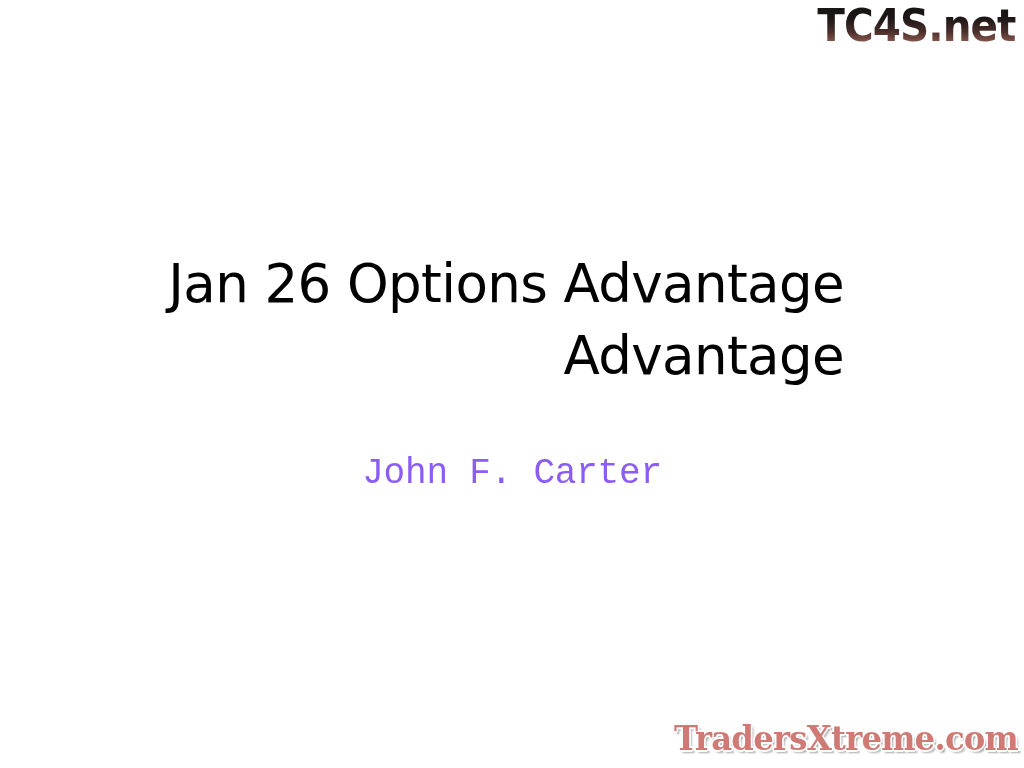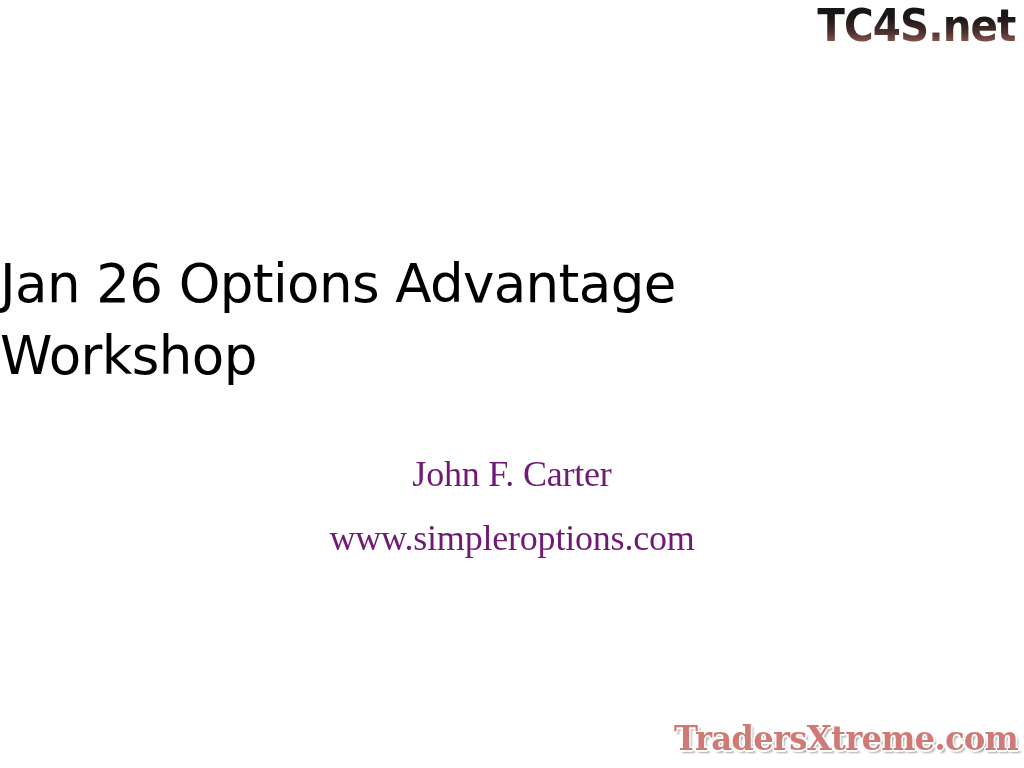--- a/index.html
+++ b/index.html
@@ -18,21 +18,21 @@
     background: #ffffff;
     overflow: hidden;
   }
 
   
   .title-block {
     position: absolute;
     left: 0;
     top: 248px;
     width: 844px;
-    text-align: left;
+    text-align: right;
     z-index: 2;
   }
   .title-line {
     font-family: "DejaVu Sans", "Liberation Sans", sans-serif;
     font-size: 53px;
     line-height: 72px;
     font-weight: 400;
     color: #000000;
     letter-spacing: -0.6px;
     white-space: nowrap;
@@ -41,25 +41,25 @@
   
   .subtitle-block {
     position: absolute;
     left: 0;
     top: 442px;
     width: 1024px;
     text-align: center;
     z-index: 2;
   }
   .subtitle-line {
-    font-family: Liberation Serif, serif;
+    font-family: Liberation Mono, monospace;
     font-size: 36px;
     line-height: 64px;
     font-weight: 400;
-    color: #701a75;
+    color: #8b5cf6;
     letter-spacing: -0.2px;
     white-space: nowrap;
   }
 
   
   .wm-tc4s {
     position: absolute;
     right: 8px;
     top: 2px;
     z-index: 5;
@@ -159,24 +159,23 @@
 </style>
 </head>
 <body>
 
 <div id="slide">
 
   <div class="wm-tc4s">TC4S.net</div>
 
   <div class="title-block">
     <div class="title-line">Jan 26 Options Advantage</div>
-    <div class="title-line">Workshop</div>
+    <div class="title-line">Advantage</div>
   </div>
 
 
   <div class="subtitle-block">
     <div class="subtitle-line">John F. Carter</div>
-    <div class="subtitle-line">www.simpleroptions.com</div>
   </div>
 
   <div class="wm-tx">TradersXtreme.com</div>
 
 </div>
 
 </body></html>

